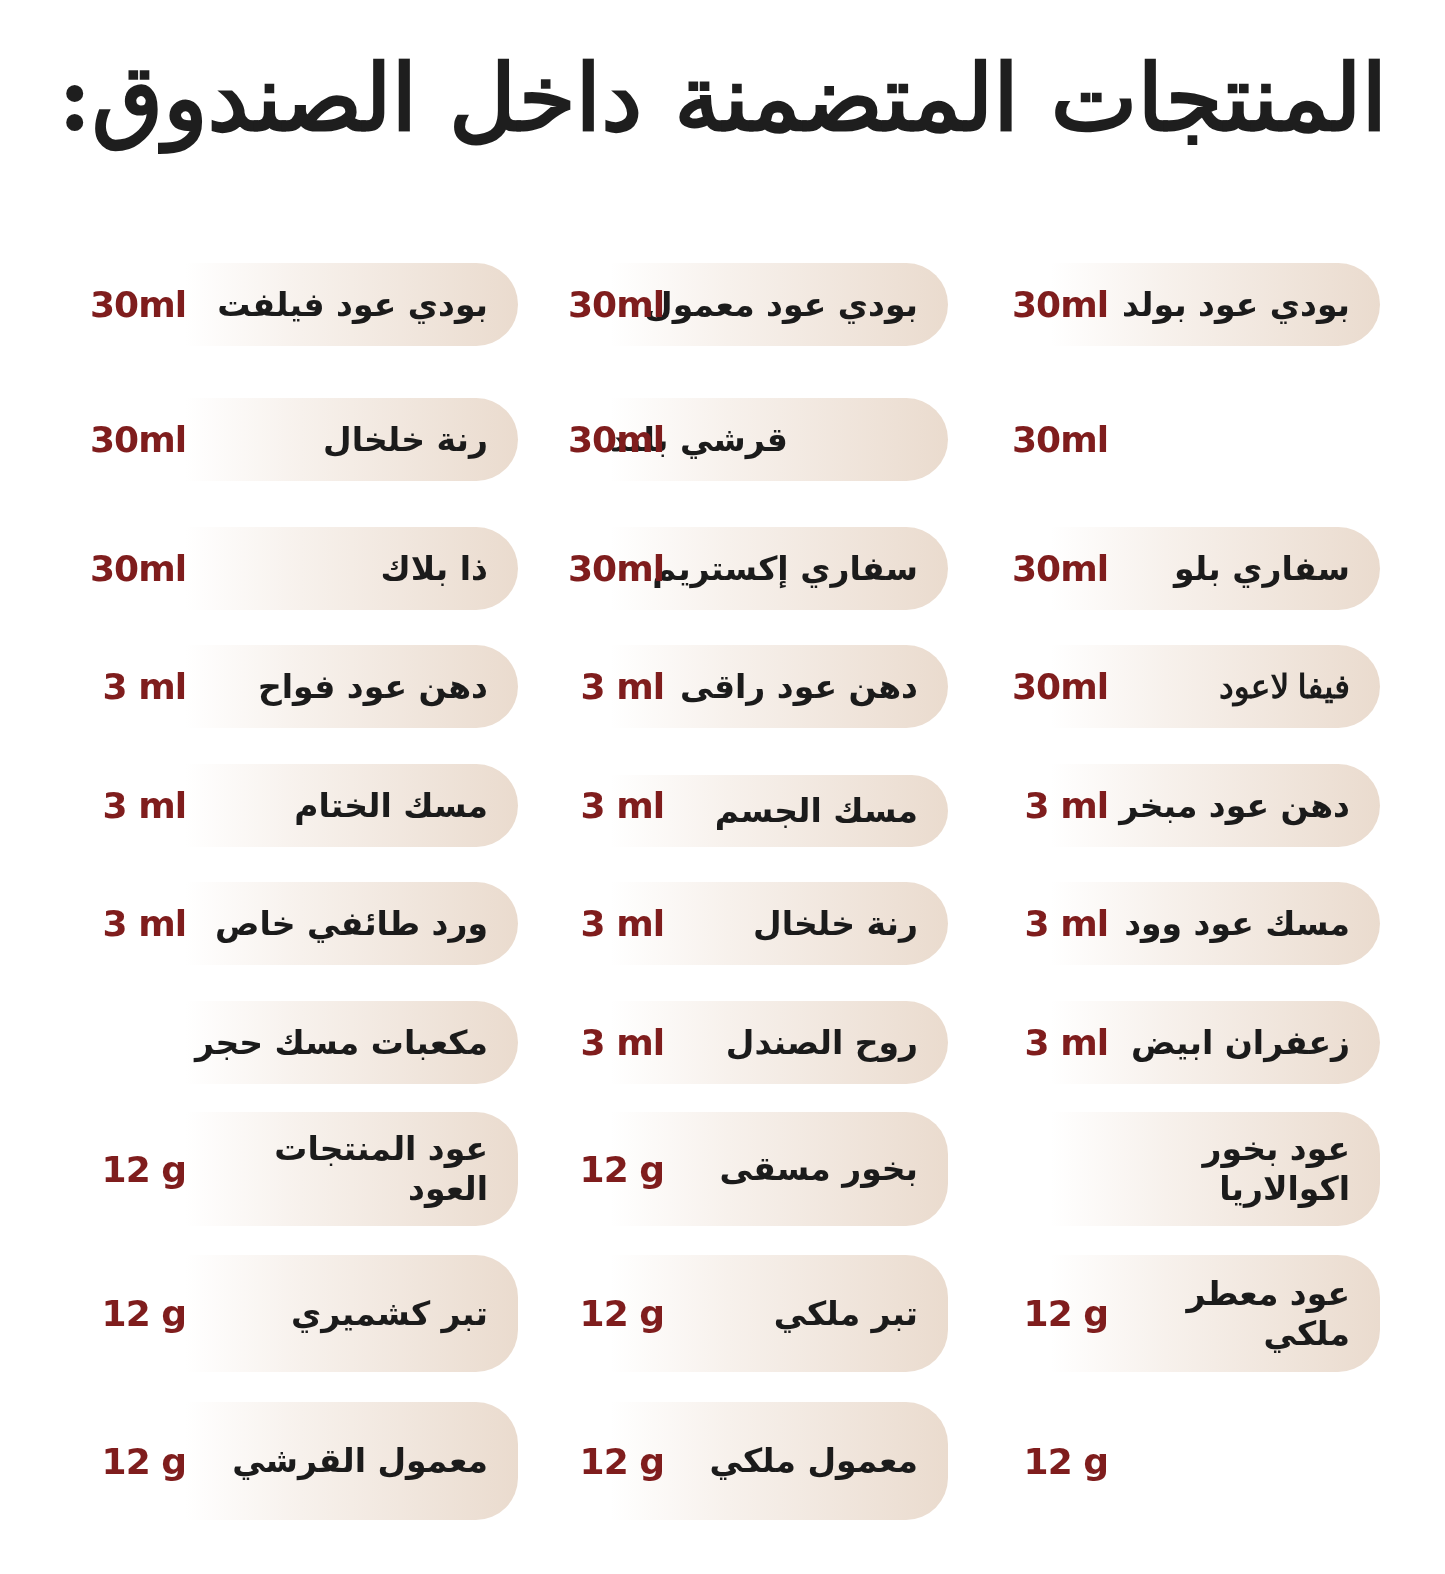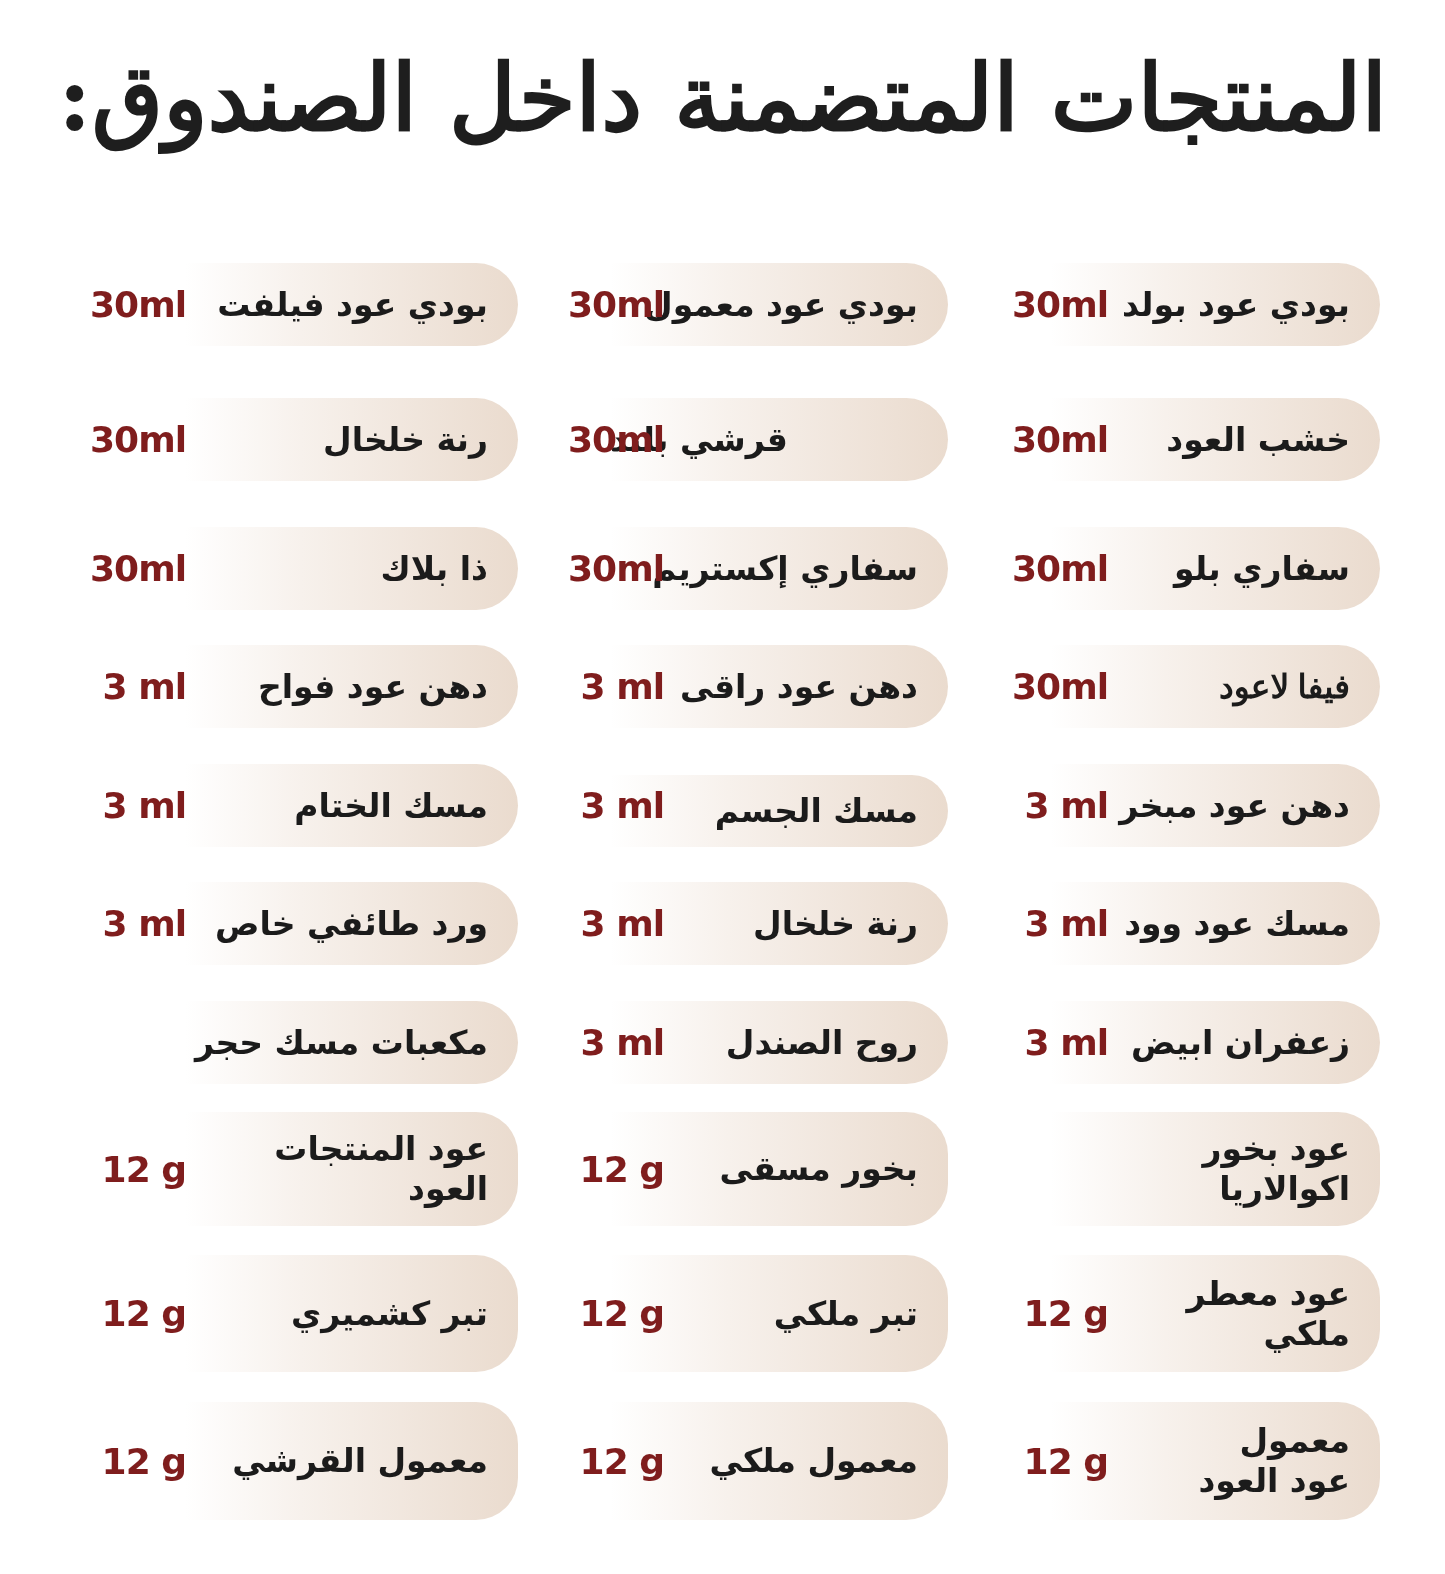--- a/index.html
+++ b/index.html
@@ -37,23 +37,20 @@
 <div class="title">المنتجات المتضمنة داخل الصندوق:</div>
 
 <div id="grid">
     <div class="item" style="top: 263px; height: 83px; left: 0px; width: 1445px;">
       <div class="pill" style="left: 1050px; width: 330px;">
         <span class="name">بودي عود بولد</span>
       </div>
       <span class="unit" style="left: 1015px; width: 93px; justify-content: flex-end;">30ml</span>
     </div>
     <div class="item" style="top: 398px; height: 83px; left: 0px; width: 1445px;">
-      <div class="pill" style="left: 1050px; width: 330px;">
-        <span class="name">خشب العود</span>
-      </div>
       <span class="unit" style="left: 1015px; width: 93px; justify-content: flex-end;">30ml</span>
     </div>
     <div class="item" style="top: 527px; height: 83px; left: 0px; width: 1445px;">
       <div class="pill" style="left: 1050px; width: 330px;">
         <span class="name">سفاري بلو</span>
       </div>
       <span class="unit" style="left: 1015px; width: 93px; justify-content: flex-end;">30ml</span>
     </div>
     <div class="item" style="top: 645px; height: 83px; left: 0px; width: 1445px;">
       <div class="pill" style="left: 1050px; width: 330px; font-family: Liberation Serif, serif;">
@@ -87,24 +84,20 @@
       <span class="unit" style="left: 1015px; width: 93px; justify-content: flex-end;"></span>
     </div>
     <div class="item" style="top: 1255px; height: 117px; left: 0px; width: 1445px;">
       <div class="pill" style="left: 1050px; width: 330px;">
         <span class="name">عود معطر
 ملكي</span>
       </div>
       <span class="unit" style="left: 1015px; width: 93px; justify-content: flex-end;">12 g</span>
     </div>
     <div class="item" style="top: 1402px; height: 118px; left: 0px; width: 1445px;">
-      <div class="pill" style="left: 1050px; width: 330px;">
-        <span class="name">معمول
-عود العود</span>
-      </div>
       <span class="unit" style="left: 1015px; width: 93px; justify-content: flex-end;">12 g</span>
     </div>
     <div class="item" style="top: 263px; height: 83px; left: 0px; width: 1445px;">
       <div class="pill" style="left: 610px; width: 338px;">
         <span class="name">بودي عود معمول</span>
       </div>
       <span class="unit" style="left: 572px; width: 92px; justify-content: flex-end;">30ml</span>
     </div>
     <div class="item" style="top: 398px; height: 83px; left: 0px; width: 1445px;">
       <div class="pill" style="left: 610px; width: 338px; justify-content: flex-end;">

